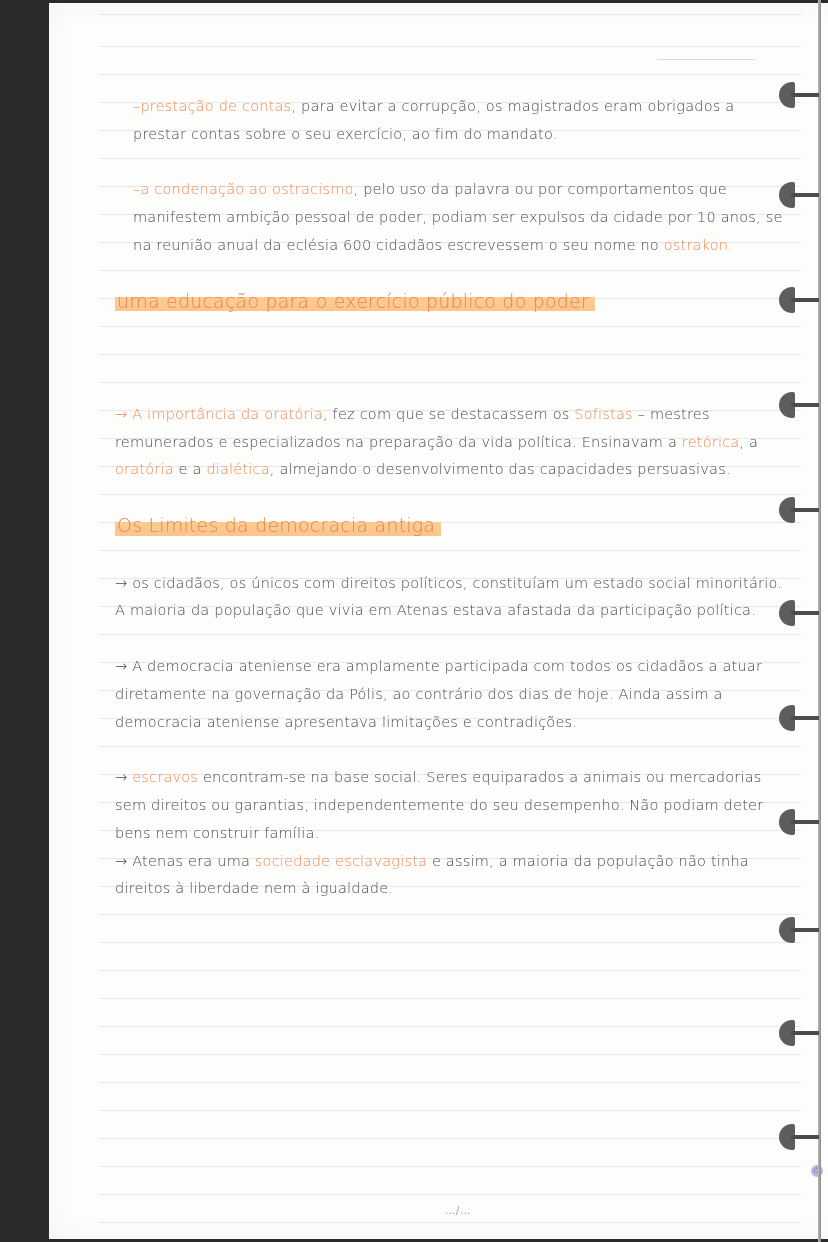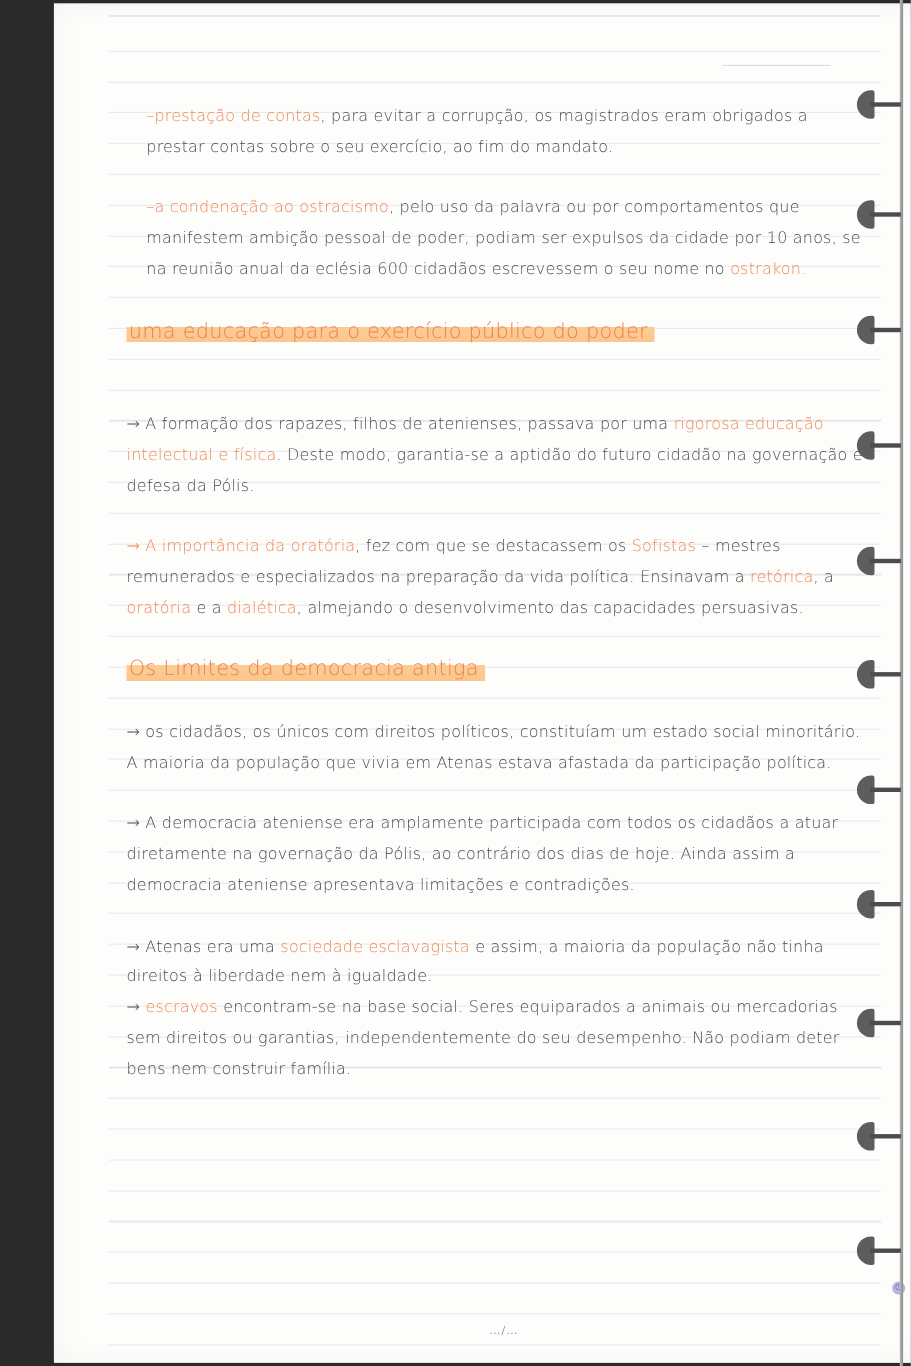--- a/index.html
+++ b/index.html
@@ -82,23 +82,20 @@
     </p>
     <div class="gap1"></div>
 
     <p class="para">
       <span class="heading">uma educação para o exercício público do poder</span>
     </p>
     <div class="gap1"></div>
 
     <div class="gap1"></div>
 
-    <p class="para">
-      <span>→ A formação dos rapazes, filhos de atenienses, passava por uma </span><span class="orange">rigorosa educação intelectual e física</span><span>. Deste modo, garantia-se a aptidão do futuro cidadão na governação e defesa da Pólis.</span>
-    </p>
     <div class="gap1"></div>
 
     <p class="para">
       <span class="orange">→ A importância da oratória</span><span>, fez com que se destacassem os </span><span class="orange">Sofistas</span><span> – mestres remunerados e especializados na preparação da vida política. Ensinavam a </span><span class="orange">retórica</span><span>, a </span><span class="orange">oratória</span><span> e a </span><span class="orange">dialética</span><span>, almejando o desenvolvimento das capacidades persuasivas.</span>
     </p>
     <div class="gap1"></div>
 
     <p class="para">
       <span class="heading">Os Limites da democracia antiga</span>
     </p>
@@ -108,24 +105,24 @@
       <span>→ os cidadãos, os únicos com direitos políticos, constituíam um estado social minoritário. A maioria da população que vivia em Atenas estava afastada da participação política.</span>
     </p>
     <div class="gap1"></div>
 
     <p class="para">
       <span>→ A democracia ateniense era amplamente participada com todos os cidadãos a atuar diretamente na governação da Pólis, ao contrário dos dias de hoje. Ainda assim a democracia ateniense apresentava limitações e contradições.</span>
     </p>
     <div class="gap1"></div>
 
     <p class="para">
-      <span>→ Atenas era uma </span><span class="orange">sociedade esclavagista</span><span> e assim, a maioria da população não tinha direitos à liberdade nem à igualdade.</span>
+      <span>→ </span><span class="orange">escravos</span><span> encontram-se na base social. Seres equiparados a animais ou mercadorias sem direitos ou garantias, independentemente do seu desempenho. Não podiam deter bens nem construir família.</span>
     </p>
     <p class="para">
-      <span>→ </span><span class="orange">escravos</span><span> encontram-se na base social. Seres equiparados a animais ou mercadorias sem direitos ou garantias, independentemente do seu desempenho. Não podiam deter bens nem construir família.</span>
+      <span>→ Atenas era uma </span><span class="orange">sociedade esclavagista</span><span> e assim, a maioria da população não tinha direitos à liberdade nem à igualdade.</span>
     </p>
   </div>
 
   <div class="stamp">⏻</div>
   <div class="footer">…/…</div>
 </div>
 
 <div class="right-edge"></div>
 
 <div class="ring" style="top:82px">

